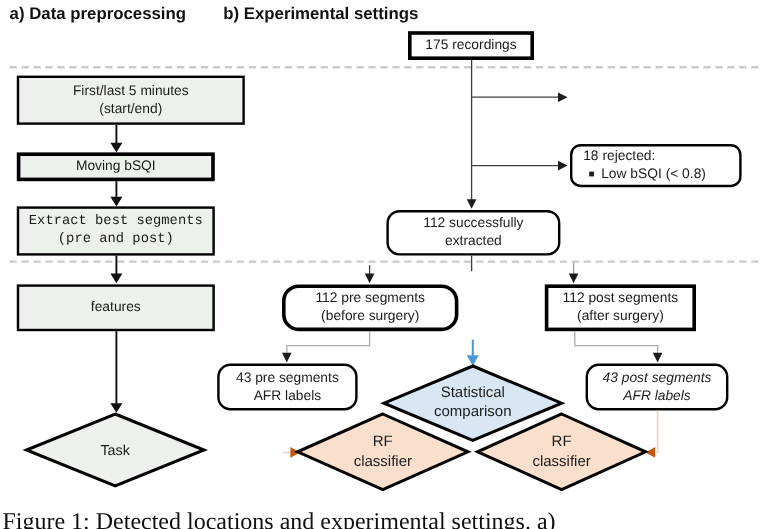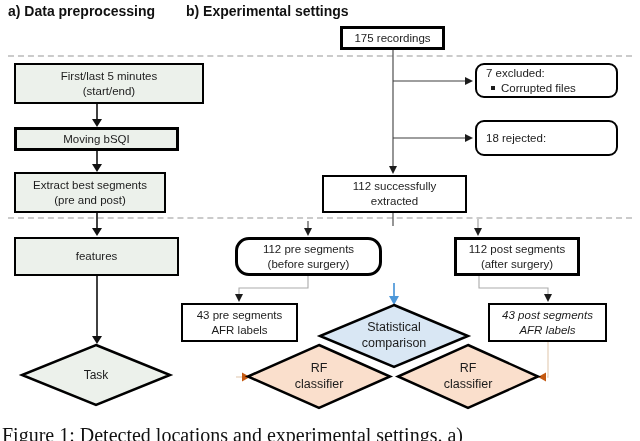--- a/index.html
+++ b/index.html
@@ -9,21 +9,21 @@
   }
   .hdr{position:absolute;font-weight:bold;font-size:14px;color:#111;white-space:nowrap;}
   .dash{position:absolute;left:8px;width:624px;height:0;border-top:2px dashed #cbcbcb;}
   .node{
     position:absolute;box-sizing:border-box;background:#fff;border:2px solid #000;
     display:flex;flex-direction:column;align-items:center;justify-content:center;
     font-size:11.5px;line-height:1.3;color:#1c1c1c;text-align:center;
   }
   .green{background:#ecf1eb;}
   .thick{border-width:3px;}
-  .mid{border-width:2.5px;}
+  .mid{border-width:2.5px;border-radius:11px;}
   .round{border-radius:9px;align-items:flex-start;padding-left:9px;text-align:left;}
   .round .brow{display:flex;align-items:center;}
   .sq{display:inline-block;width:4px;height:4px;background:#1c1c1c;margin:0 6px 0 5px;}
   svg{position:absolute;left:0;top:0;z-index:2;}
   .dlabel{position:absolute;z-index:3;font-size:12.5px;line-height:1.25;color:#1c1c1c;text-align:center;}
   .caption{
     position:absolute;left:2px;top:424px;width:700px;white-space:nowrap;
     font-family:"Liberation Serif","DejaVu Serif",serif;font-size:20px;color:#111;z-index:4;
   }
 </style>
@@ -38,42 +38,39 @@
   <div class="dash" style="top:55px;"></div>
   <div class="dash" style="top:217px;"></div>
 
   <div class="node green" style="left:14px;top:63px;width:190px;height:41px;">
     <span>First/last 5 minutes</span>
     <span>(start/end)</span>
   </div>
   <div class="node green thick" style="left:14px;top:127px;width:165px;height:24px;">
     <span>Moving bSQI</span>
   </div>
-  <div class="node green" style="left:14px;top:172px;width:152px;height:41px;">
+  <div class="node green" style="left:14px;top:172px;width:165px;height:41px;font-family:Liberation Mono, monospace;">
     <span>Extract best segments</span>
     <span>(pre and post)</span>
   </div>
   <div class="node green" style="left:14px;top:237px;width:165px;height:39px;">
     <span>features</span>
   </div>
 
   <div class="node thick" style="left:340px;top:26px;width:105px;height:24px;">
     <span>175 recordings</span>
   </div>
 
-  <div class="node mid round" style="left:475px;top:63px;width:143px;height:35px;">
-    <span>7 excluded:</span>
-    <span class="brow">
-        <i class="sq"></i>
-        <span>Corrupted files</span>
-      </span>
-  </div>
 
   <div class="node mid round" style="left:475px;top:120px;width:143px;height:36px;">
     <span>18 rejected:</span>
+    <span class="brow">
+        <i class="sq"></i>
+        <span>Low bSQI (&lt; 0.8)</span>
+      </span>
   </div>
 
   <div class="node mid" style="left:322px;top:175px;width:145px;height:38px;">
     <span>112 successfully</span>
     <span>extracted</span>
   </div>
 
   <div class="node thick" style="left:235px;top:237px;width:147px;height:39px;border-radius:14px;">
     <span>112 pre segments</span>
     <span>(before surgery)</span>

